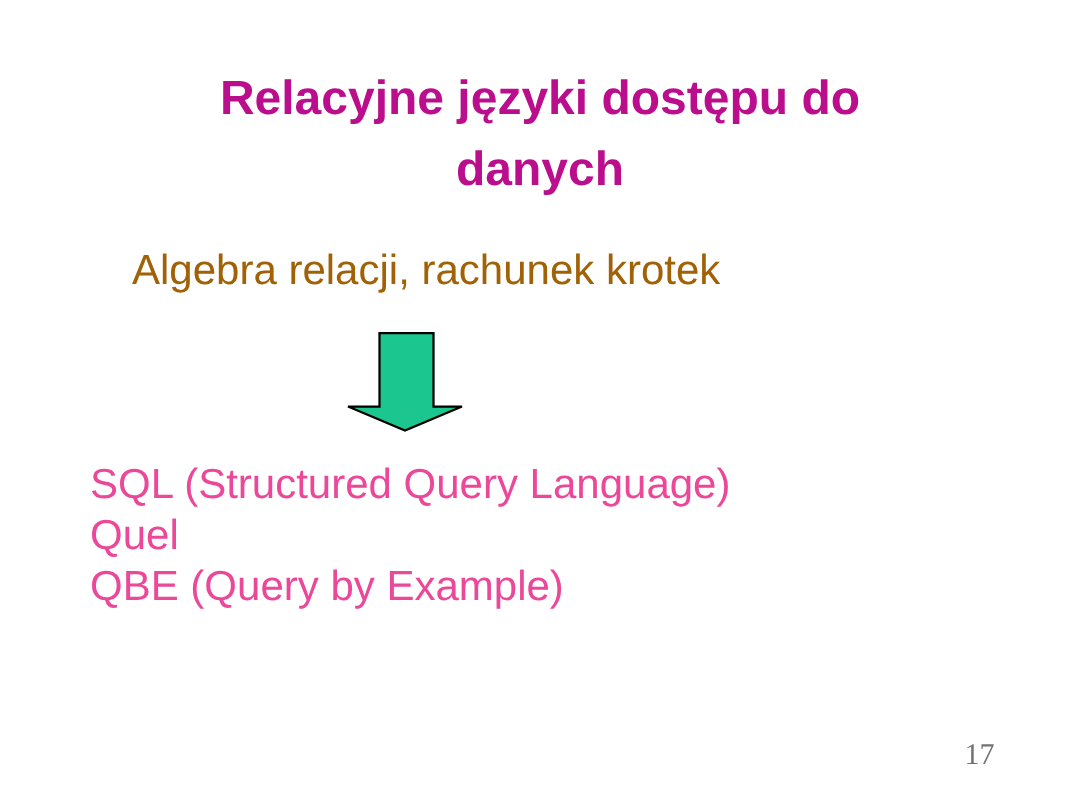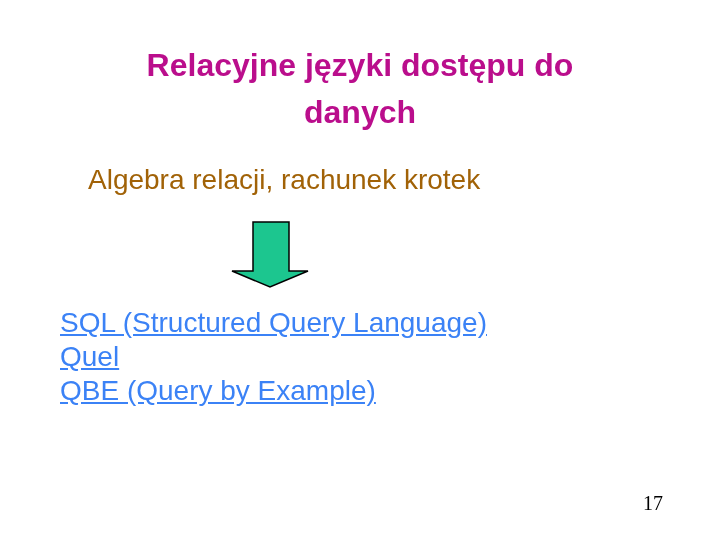--- a/index.html
+++ b/index.html
@@ -41,32 +41,31 @@
     left: 230px;
     top: 218px;
     width: 80px;
     height: 72px;
   }
   .col {
     position: absolute;
     top: 306px;
     font-size: 28px;
     line-height: 34px;
-    color: #3b82f6;
-    text-decoration: underline;
+    color: #ec4899;
   }
   .col-left  { left: 60px; }
   .col-right { left: 492px; }
   .page-number {
     position: absolute;
     left: 643px;
     top: 492px;
     font-family: "Liberation Serif", serif;
     font-size: 20px;
-    color: #000000;
+    color: #737373;
   }
 </style>
 </head>
 <body>
 
 <div class="slide">
 
   <div class="title">
     <div>Relacyjne języki dostępu do</div>
     <div>danych</div>

